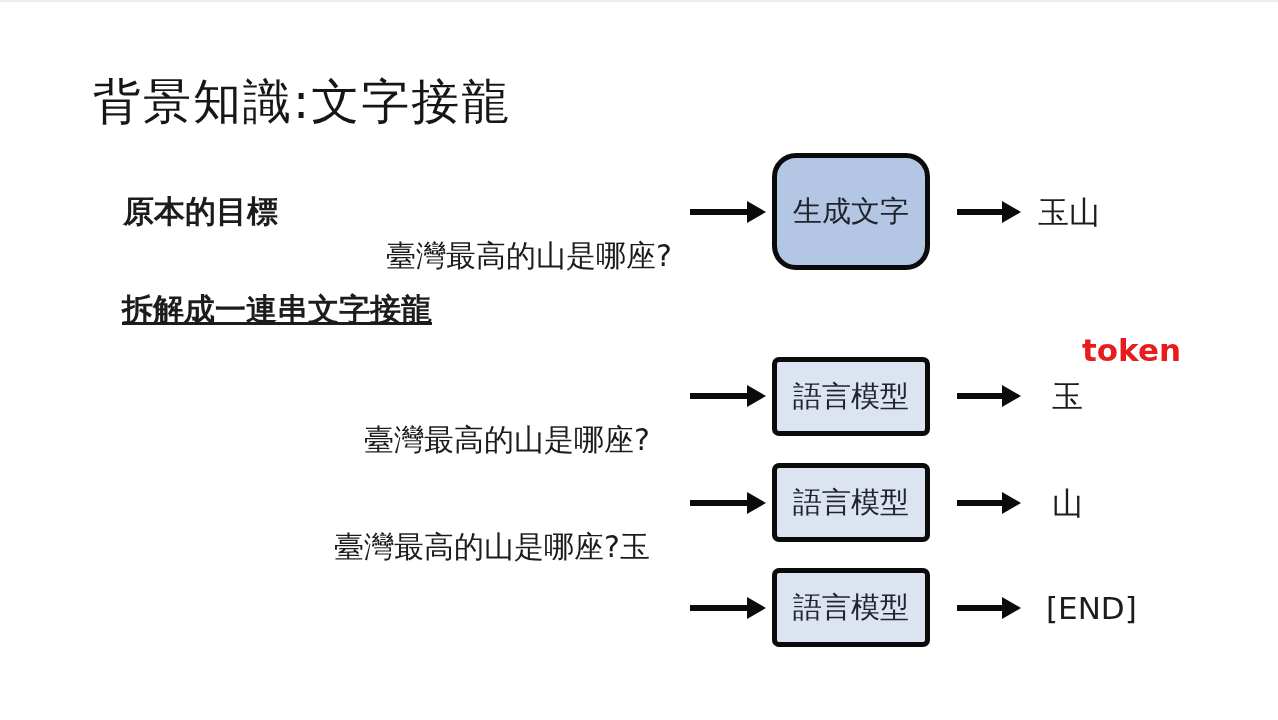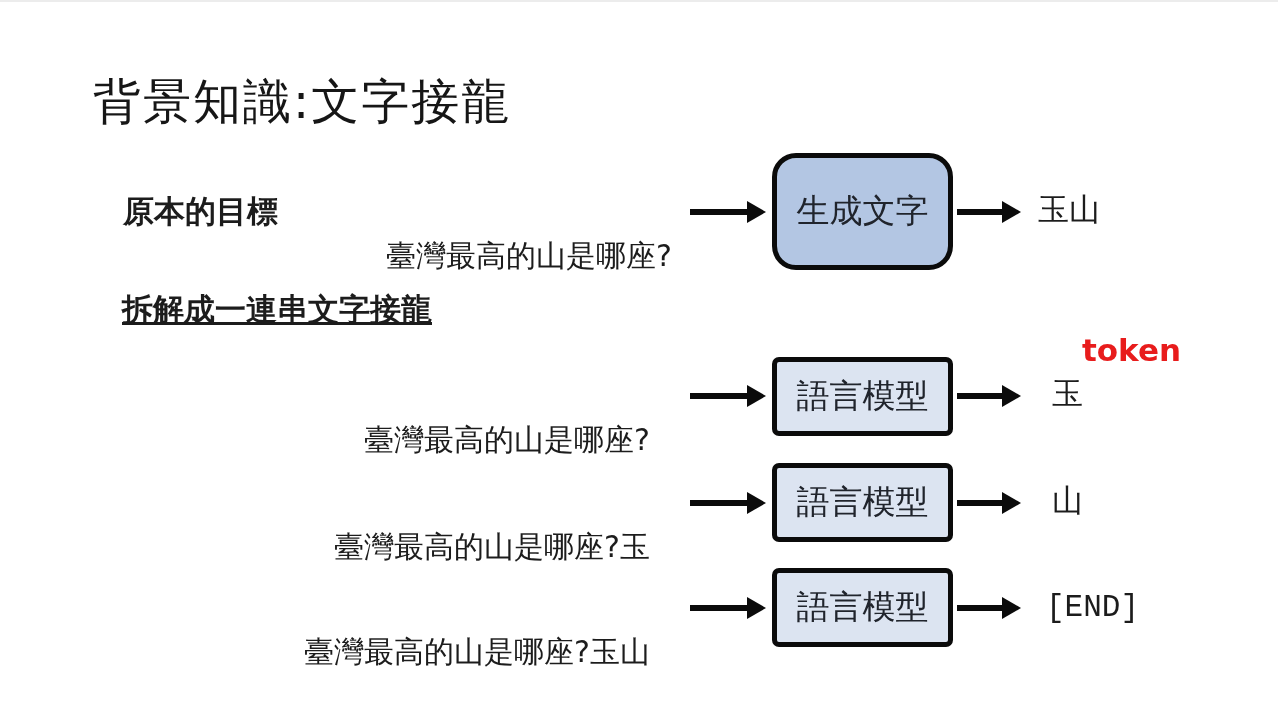--- a/index.html
+++ b/index.html
@@ -26,29 +26,29 @@
   .section-label { font-size: 31px; font-weight: 700; }
   .lbl-original  { left: 123px; top: 191px; }
   .lbl-decompose { left: 122px; top: 289px; text-decoration: underline; }
 
   .token-label {
     left: 1082px; top: 332px;
     font-size: 31px; font-weight: 700; line-height: 32px;
   }
 
   .input-text  { font-size: 30px; text-align: right; margin-top: 44px; }
-  .output-text { font-size: 31px; font-family: Liberation Mono, monospace; }
+  .output-text { font-size: 31px; }
 
   .flow-box {
     position: absolute;
-    left: 772px; width: 181px;
+    left: 772px; width: 158px;
     box-sizing: border-box;
     border: 5px solid #0b0b0b;
     display: flex; align-items: center; justify-content: center;
-    font-size: 33px;
+    font-size: 29px;
     color: #20242c;
   }
   .box-generate { top: 151px; height: 117px; border-radius: 24px; }
   .box-lm       { height: 79px; border-radius: 7px; }
   .box-lm.r2 { top: 355px; }
   .box-lm.r3 { top: 461px; }
   .box-lm.r4 { top: 566px; }
 
   .arrow {
     position: absolute;
@@ -113,21 +113,20 @@
   </div>
   <div class="flow-box box-lm r3" style="background-color: rgb(220, 228, 241);">
     <span>語言模型</span>
   </div>
   <div class="arrow arrow-out" style="top:490px;">
     <div class="shaft"></div>
       <div class="head"></div>
   </div>
   <div class="abs output-text" style="left:1052px; top:483px;">山</div>
 
-  <div class="abs input-text" style="right:628px; top:588px;">臺灣最高的山是哪座?玉山</div>
   <div class="arrow arrow-in" style="top:595px;">
     <div class="shaft"></div>
       <div class="head"></div>
   </div>
   <div class="flow-box box-lm r4" style="background-color: rgb(220, 228, 241);">
     <span>語言模型</span>
   </div>
   <div class="arrow arrow-out" style="top:595px;">
     <div class="shaft"></div>
       <div class="head"></div>

